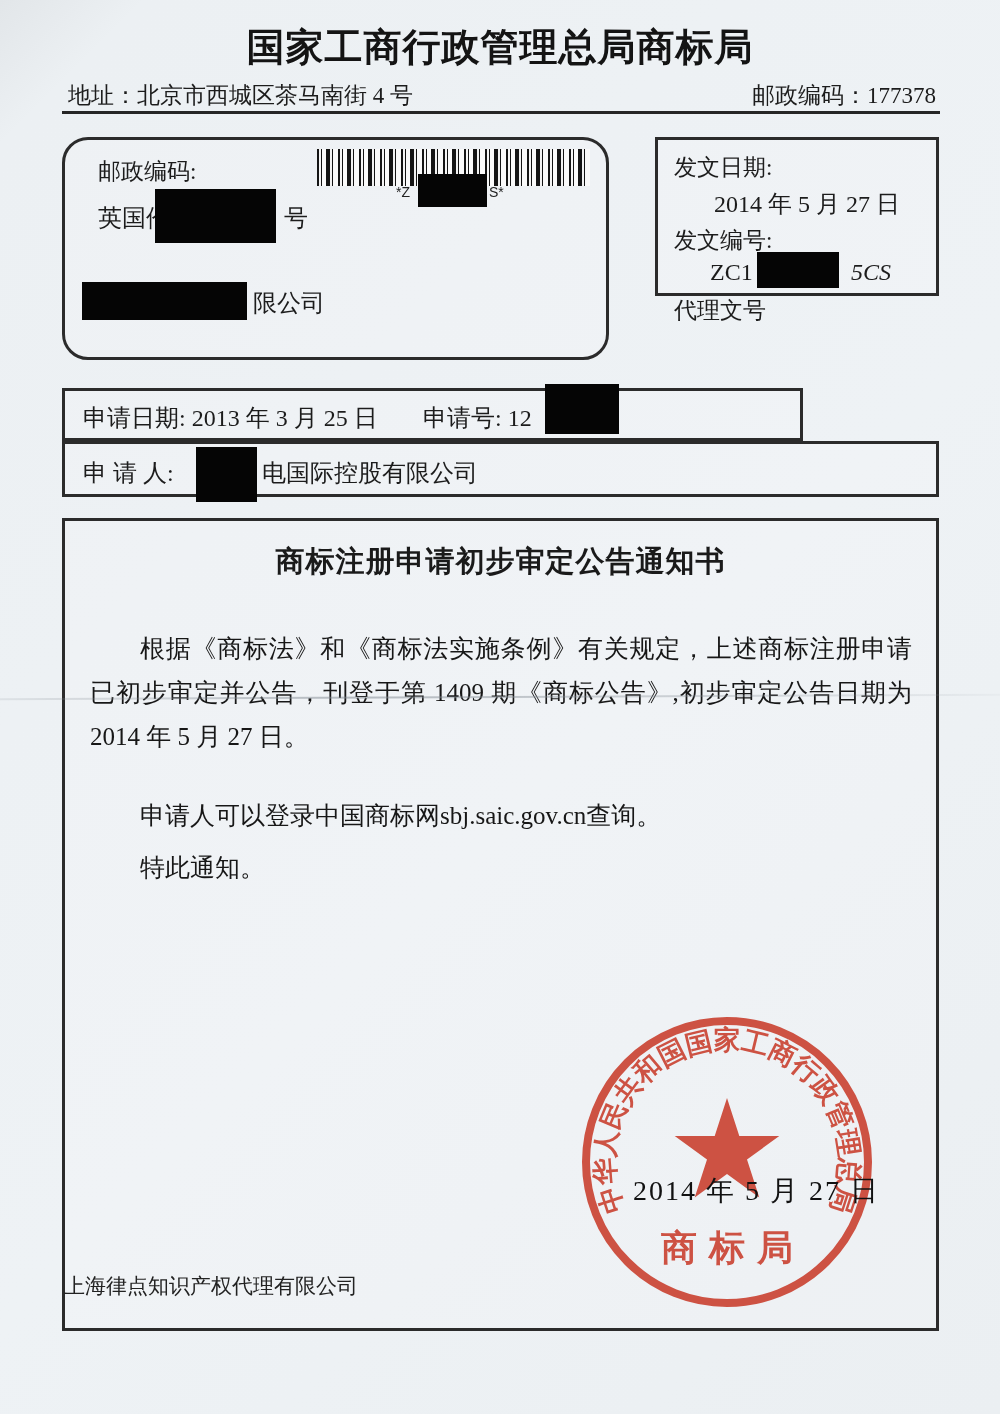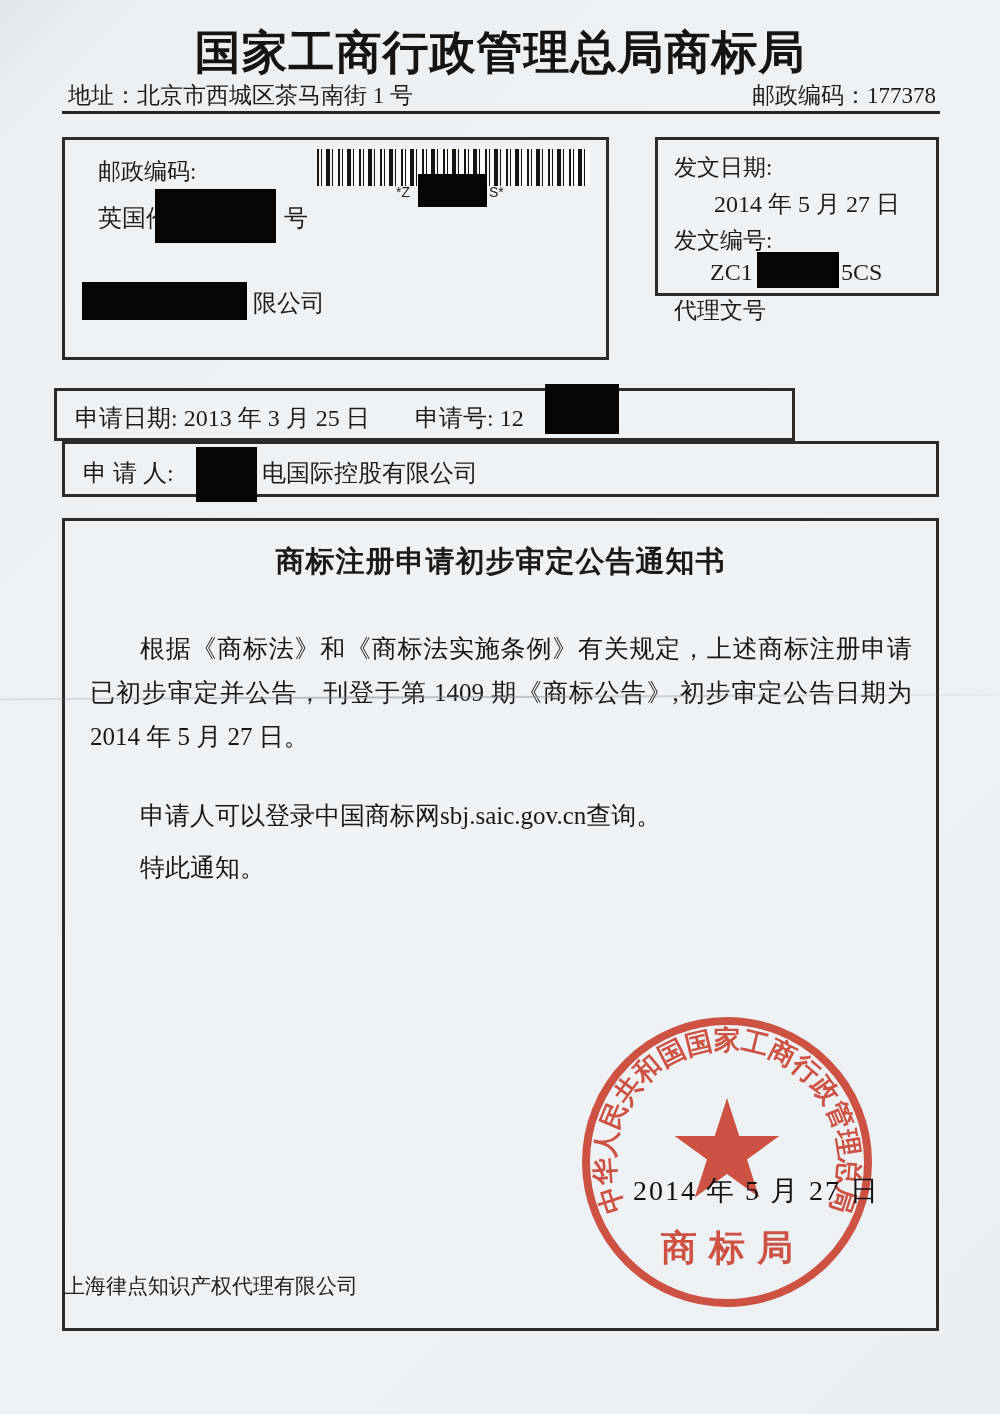--- a/index.html
+++ b/index.html
@@ -11,38 +11,38 @@
     position:relative;overflow:hidden;
   }
   .page{
     position:absolute;inset:0;
     background:linear-gradient(135deg,#e2e6e9 0%,#ecf0f3 6%,#eef2f5 55%,#ebeff2 100%);
   }
   .doc-title{
     position:absolute;top:22px;left:0;width:100%;
     text-align:center;
     font-family:Liberation Serif, serif;
-    font-weight:bold;font-size:46px;letter-spacing:1px;color:#141414;
+    font-weight:bold;font-size:38px;letter-spacing:1px;color:#141414;
   }
   .addr-row{
     position:absolute;top:80px;left:68px;width:868px;
     display:flex;justify-content:space-between;
     font-size:23px;
   }
   .head-rule{
     position:absolute;top:111px;left:62px;width:878px;height:3px;
     background:#262626;
   }
   .box{
     position:absolute;border:3px solid #2b2b2b;box-sizing:border-box;
     background:rgba(255,255,255,0.12);
   }
-  .recipient-box{left:62px;top:137px;width:547px;height:223px;}
+  .recipient-box{left:62px;top:137px;width:547px;height:223px;border-radius:26px;}
   .dispatch-box{left:655px;top:137px;width:284px;height:159px;}
-  .app-row1{left:54px;top:388px;width:741px;height:53px;}
+  .app-row1{left:62px;top:388px;width:741px;height:53px;}
   .app-row2{left:62px;top:441px;width:877px;height:56px;}
   .main-box{left:62px;top:518px;width:877px;height:813px;}
   .abs{position:absolute;}
   .lbl{font-size:23px;}
   .val{font-size:24px;}
   .barcode{
     position:absolute;left:317px;top:149px;width:273px;height:37px;
     background:
       repeating-linear-gradient(90deg,
         #151515 0px,#151515 2px,#f6f6f6 2px,#f6f6f6 4px,
@@ -85,42 +85,42 @@
     position:absolute;left:64px;top:1272px;font-size:21px;color:#222;
   }
 </style>
 </head>
 <body>
 
 <div class="page">
 
   <div class="doc-title">国家工商行政管理总局商标局</div>
   <div class="addr-row">
-    <span>地址：北京市西城区茶马南街 1 号</span>
+    <span>地址：北京市西城区茶马南街 4 号</span>
     <span>邮政编码：177378</span>
   </div>
   <div class="head-rule"></div>
 
   <div class="box recipient-box">
     <span class="abs lbl" style="left:33px;top:16px;">邮政编码:</span>
     <span class="abs val" style="left:33px;top:62px;">英国伦</span>
     <span class="abs val" style="left:219px;top:62px;">号</span>
     <span class="abs val" style="left:188px;top:147px;">限公司</span>
   </div>
 
   <div class="barcode"></div>
   <span class="abs barcode-label" style="left:396px;top:184px;">*Z</span>
   <span class="abs barcode-label" style="left:489px;top:184px;">S*</span>
 
   <div class="box dispatch-box">
     <span class="abs lbl" style="left:16px;top:12px;">发文日期:</span>
     <span class="abs val" style="left:56px;top:48px;">2014 年 5 月 27 日</span>
     <span class="abs lbl" style="left:16px;top:85px;">发文编号:</span>
     <span class="abs val" style="left:52px;top:119px;">ZC1</span>
-    <span class="abs val" style="left:183px;top:119px;">5CS</span>
+    <span class="abs val" style="left:193px;top:119px;font-style:italic;">5CS</span>
     <span class="abs lbl" style="left:16px;top:155px;">代理文号</span>
   </div>
 
   <div class="box app-row1">
     <span class="abs val" style="left:18px;top:11px;">
       <span>申请日期:</span>
       <span>2013 年 3 月 25 日</span>
     </span>
     <span class="abs val" style="left:358px;top:11px;">
       <span>申请号:</span>

